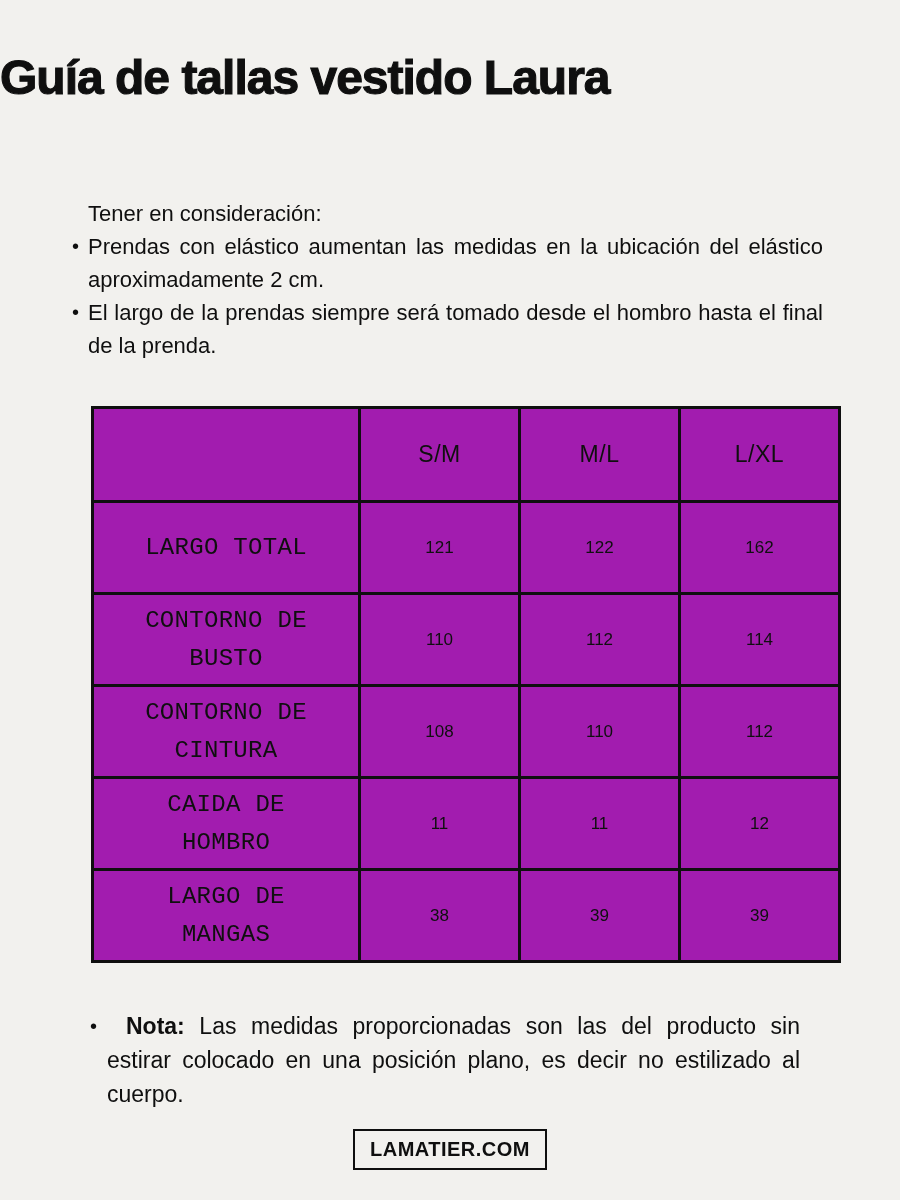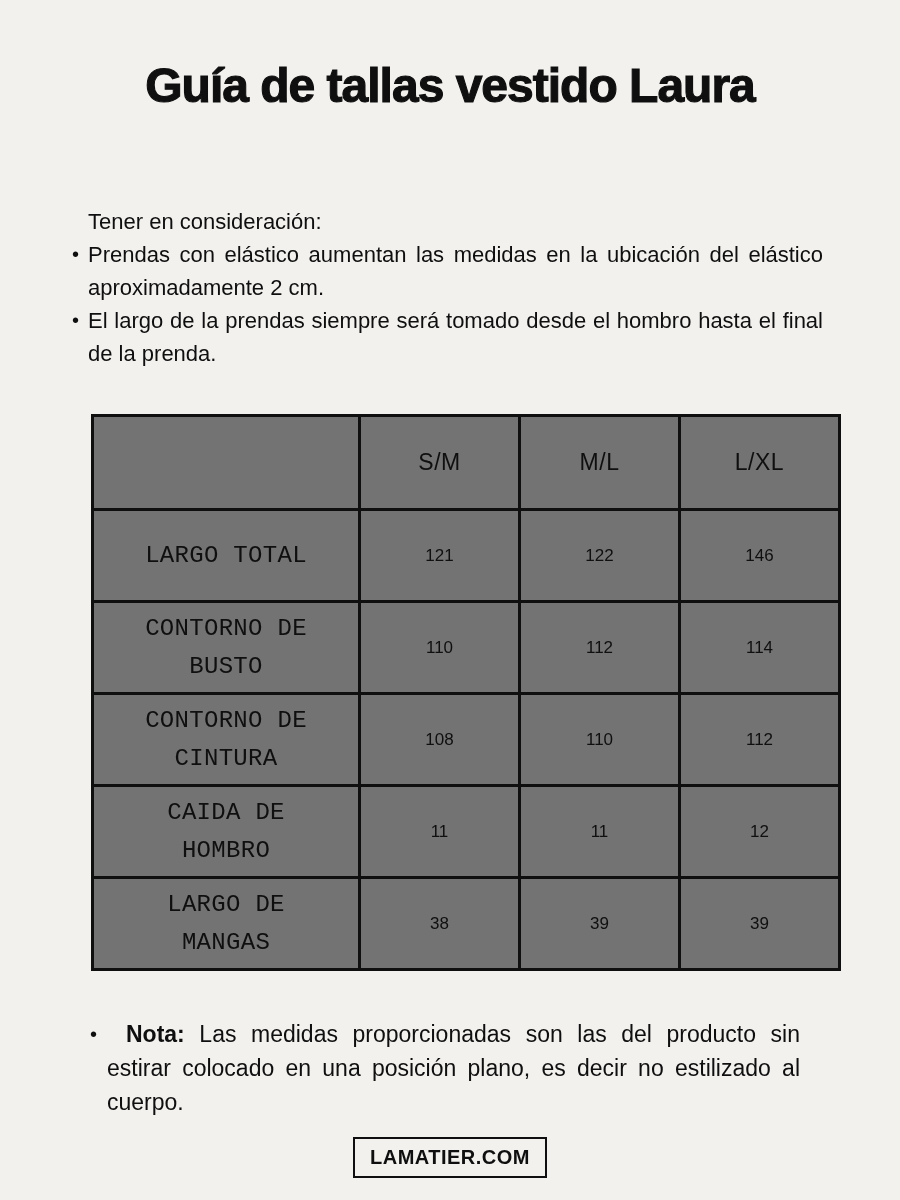--- a/index.html
+++ b/index.html
@@ -9,23 +9,22 @@
   }
   body {
     width: 900px;
     height: 1200px;
     background: #f2f1ee;
     color: #0f0f0f;
     font-family: "Liberation Sans", "DejaVu Sans", sans-serif;
     overflow: hidden;
   }
   .page-title {
-    margin: 8px;
+    margin: 0;
     padding-top: 50px;
-    text-align: center;
     font-size: 48px;
     font-weight: bold;
     letter-spacing: -1px;
     -webkit-text-stroke: 1.1px #0f0f0f;
   }
   .considerations {
     margin: 92px 77px 0 72px;
     font-size: 22px;
     line-height: 33px;
   }
@@ -54,21 +53,21 @@
     border-collapse: collapse;
     table-layout: fixed;
   }
   .size-table col.label-col   { width: 267px; }
   .size-table col.value-col   { width: 160px; }
   .size-table th, .size-table td {
     border: 3px solid #0f0f0f;
     text-align: center;
     vertical-align: middle;
     font-weight: normal;
-    background: #737373;
+    background: #a21caf;
   }
   .size-table thead th { height: 94px; font-size: 23px; letter-spacing: 0.5px; }
   .size-table tbody td { height: 92px; }
   .row-label {
     font-size: 24px;
     line-height: 1.55;
     padding: 0 28px;
     letter-spacing: 0.3px;
     font-family: Liberation Mono, monospace;
   }
@@ -135,21 +134,21 @@
       <th>S/M</th>
       <th>M/L</th>
       <th>L/XL</th>
     </tr>
   </thead>
   <tbody>
     <tr>
       <td class="row-label">LARGO TOTAL</td>
       <td class="cell-value">121</td>
       <td class="cell-value">122</td>
-      <td class="cell-value">146</td>
+      <td class="cell-value">162</td>
     </tr>
     <tr>
       <td class="row-label">CONTORNO DE BUSTO</td>
       <td class="cell-value">110</td>
       <td class="cell-value">112</td>
       <td class="cell-value">114</td>
     </tr>
     <tr>
       <td class="row-label">CONTORNO DE CINTURA</td>
       <td class="cell-value">108</td>

